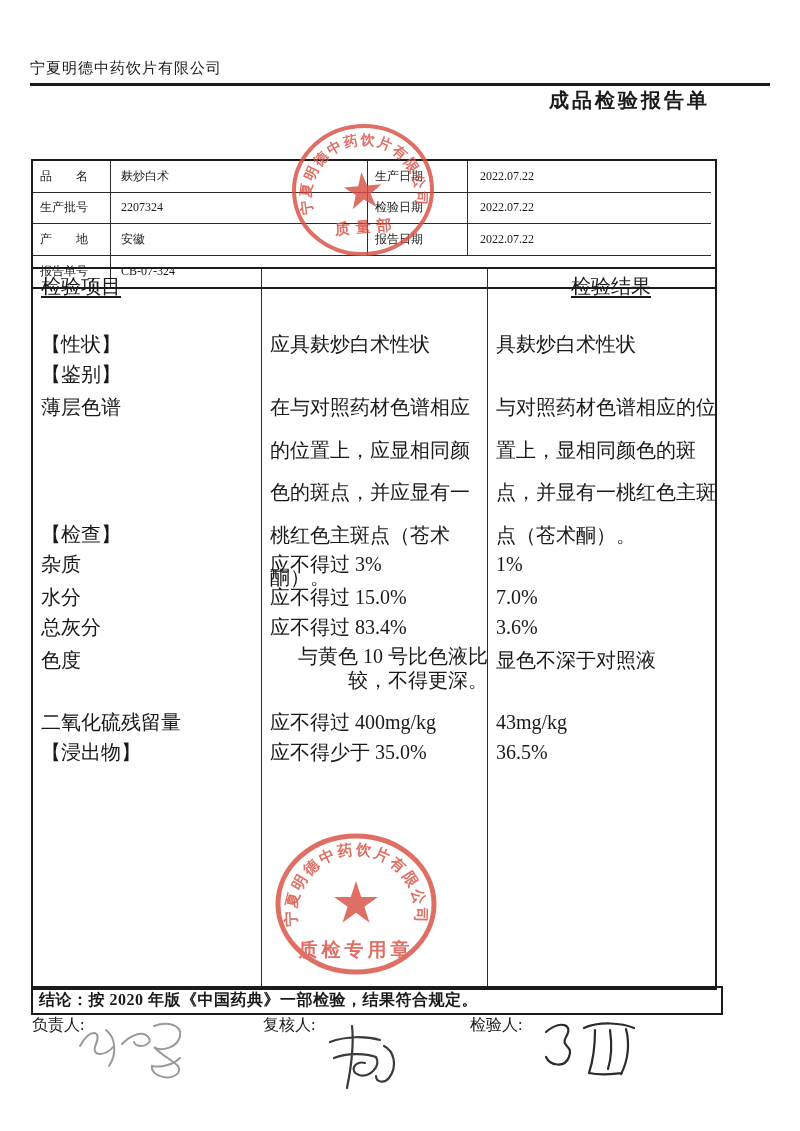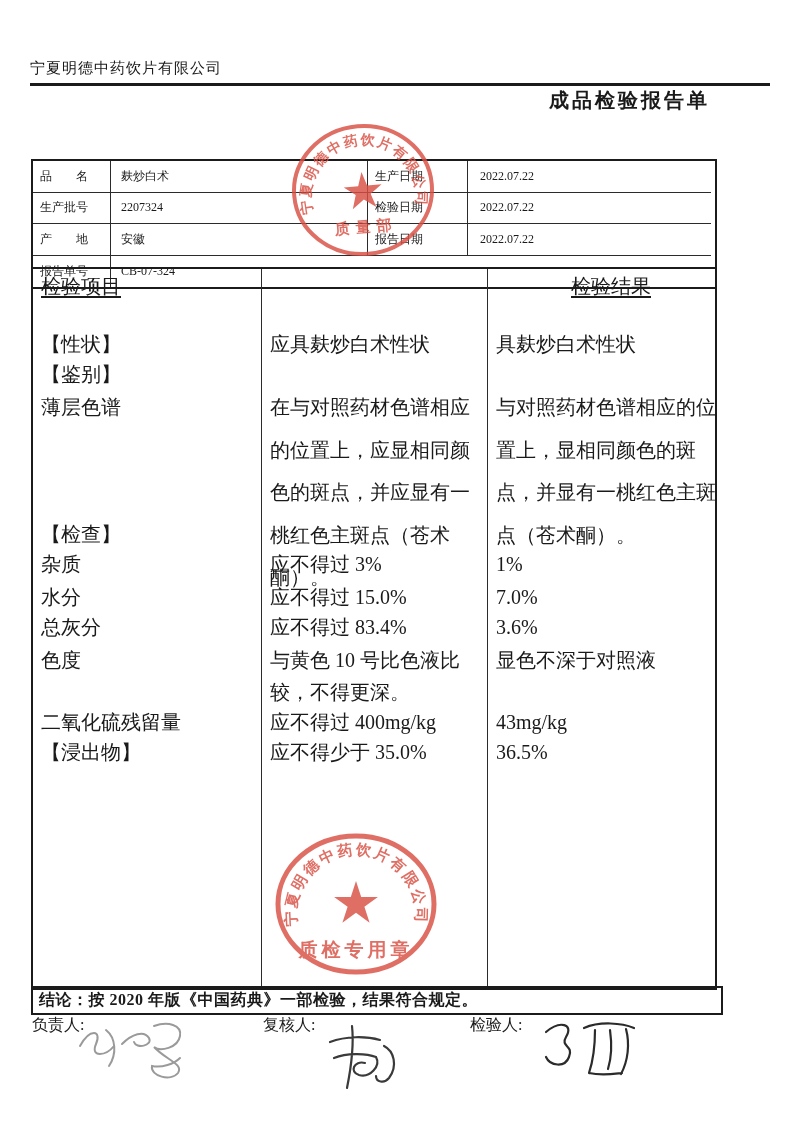--- a/index.html
+++ b/index.html
@@ -29,21 +29,21 @@
   .val2{padding-left:12px;}
   
   .insp-table{left:31px;top:267px;width:682px;height:719px;border:2px solid #1b1b1b;box-sizing:content-box;font-size:20px;}
   .colline{position:absolute;top:0;bottom:0;width:1px;background:#2b2b2b;}
   .insp-h{position:absolute;top:7px;height:20px;line-height:20px;text-decoration:underline;text-underline-offset:3px;}
   .item{position:absolute;left:8px;height:20px;line-height:20px;white-space:nowrap;}
   .std{position:absolute;left:237px;width:218px;}
   .res{position:absolute;left:463px;width:221px;}
   .oneline{height:20px;line-height:20px;white-space:nowrap;}
   .para42{line-height:42.5px;}
-  .para32{line-height:32px;}
+  .para32{line-height:24px;text-align:right;}
   
   .conclusion{left:31px;top:986px;width:682px;height:25px;border:2px solid #1b1b1b;box-sizing:content-box;
     display:flex;align-items:center;padding-left:6px;font-size:16px;font-weight:600;letter-spacing:.5px;}
   .signlabel{top:1015px;font-size:16px;}
   
   .stamp{opacity:.82;}
 </style>
 </head>
 <body>
 

